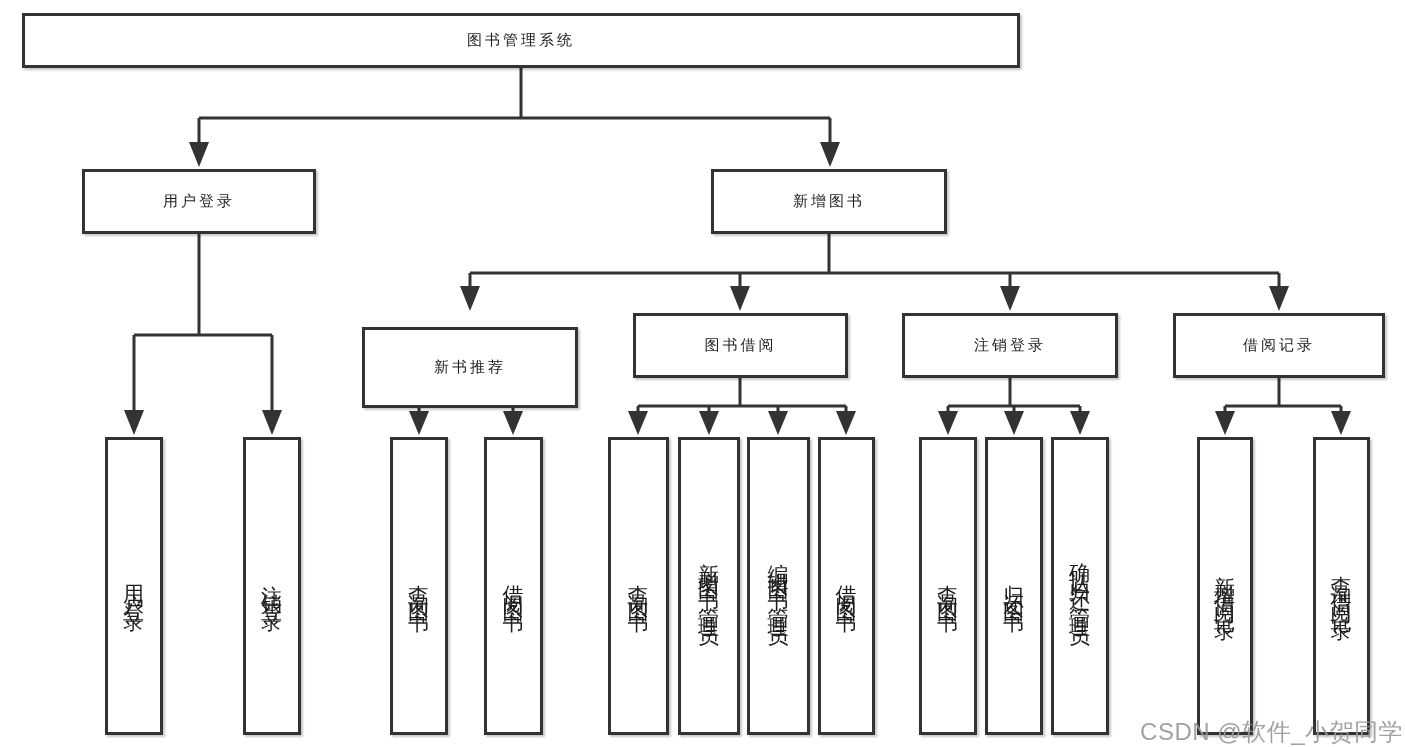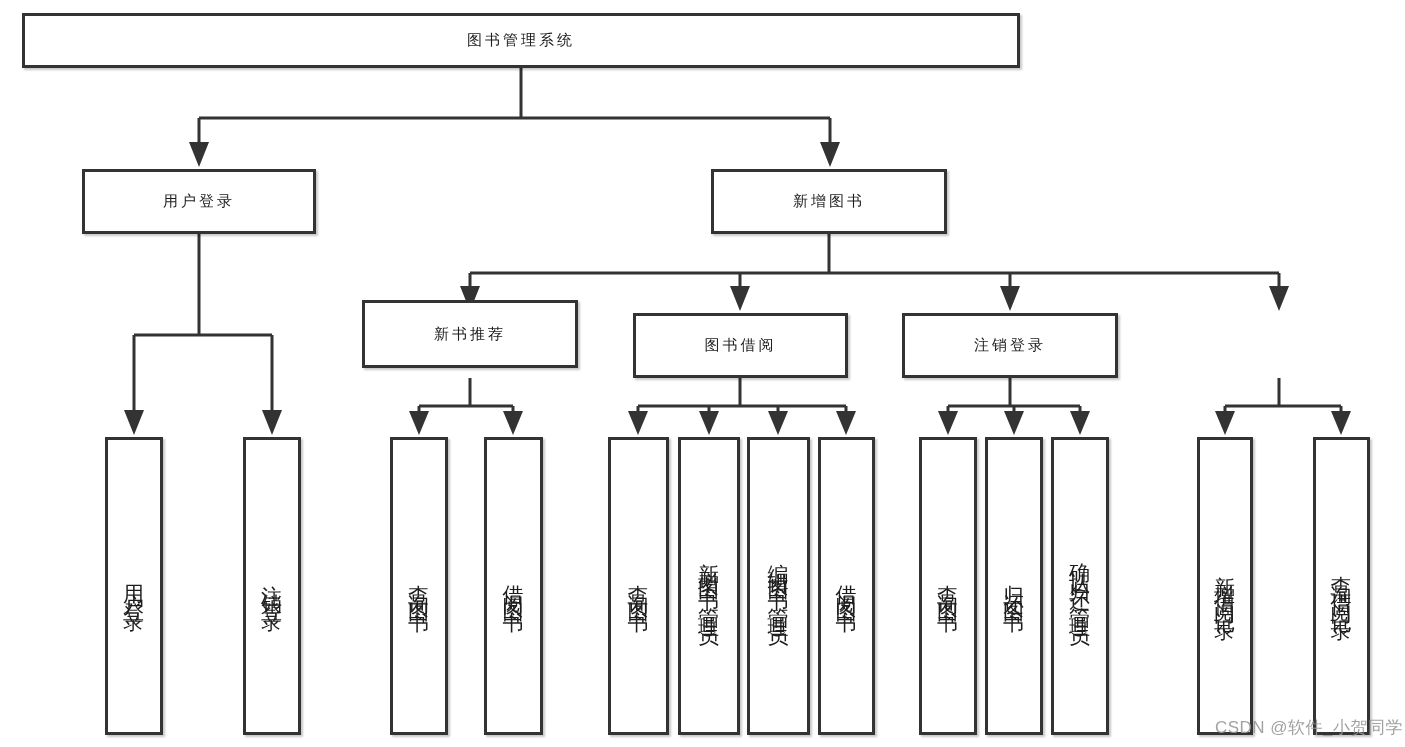--- a/index.html
+++ b/index.html
@@ -36,21 +36,21 @@
   .v-label{
     writing-mode:vertical-rl;
     text-orientation:mixed;
     font-size:21px;color:var(--text);
     letter-spacing:9px;
     line-height:1;
   }
   .watermark{
     position:absolute;
     top:716px;right:2px;
-    font-size:17px;
+    font-size:24px;
     color:var(--watermark);
     opacity:0.92;
     letter-spacing:0.5px;
     white-space:nowrap;
   }
 </style>
 </head>
 <body>
 
 <div class="stage">
@@ -121,28 +121,31 @@
     <span class="h-label">图书管理系统</span>
   </div>
 
   <div class="box" style="left:82px;top:169px;width:234px;height:65px;">
     <span class="h-label">用户登录</span>
   </div>
   <div class="box" style="left:711px;top:169px;width:236px;height:65px;">
     <span class="h-label">新增图书</span>
   </div>
 
-  <div class="box" style="left:362px;top:300px;width:216px;height:68px;text-align:center;">
+  <div class="box" style="left:362px;top:327px;width:216px;height:81px;text-align:center;">
     <span class="h-label">新书推荐</span>
   </div>
   <div class="box" style="left:633px;top:313px;width:215px;height:65px;">
     <span class="h-label">图书借阅</span>
   </div>
   <div class="box" style="left:902px;top:313px;width:216px;height:65px;">
     <span class="h-label">注销登录</span>
+  </div>
+  <div class="box" style="left:1173px;top:313px;width:212px;height:65px;">
+    <span class="h-label">借阅记录</span>
   </div>
 
   <div class="box leaf" style="left:105px;width:58px;">
     <span class="v-label">用户登录</span>
   </div>
   <div class="box leaf" style="left:243px;width:58px;">
     <span class="v-label">注销登录</span>
   </div>
   <div class="box leaf" style="left:390px;width:58px;">
     <span class="v-label">查询图书</span>

